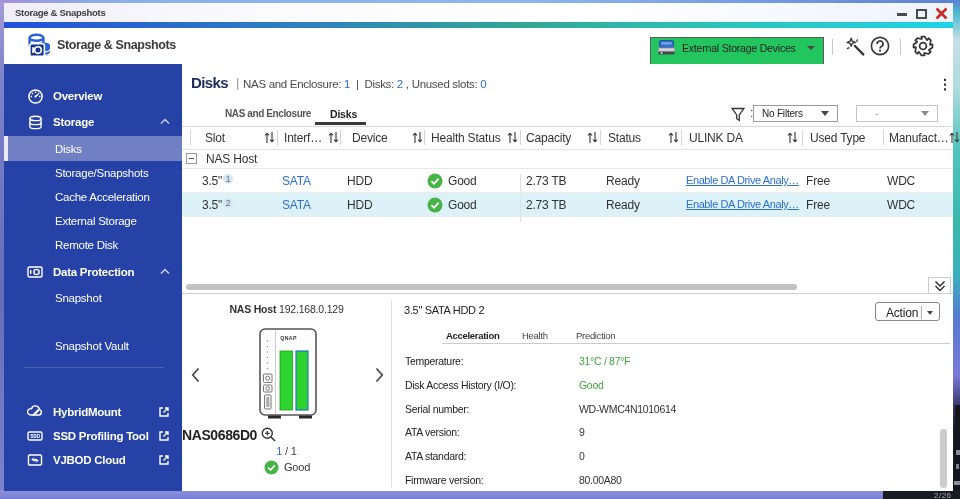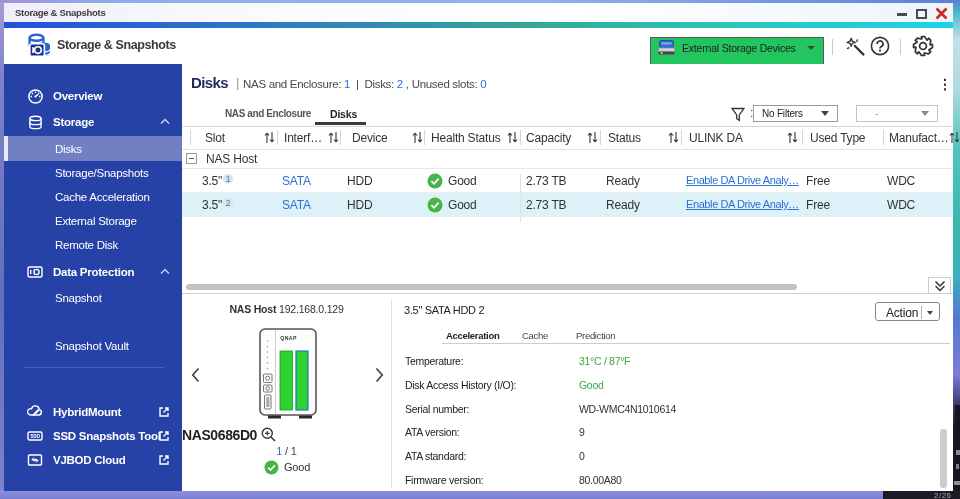--- a/index.html
+++ b/index.html
@@ -250,21 +250,21 @@
       <span class="lab">HybridMount</span>
       <svg class="chev" style="top:6px" width="12" height="12" viewBox="0 0 12 12">
           <path d="M5 2 H2 V10 H10 V7 M7 2 h3 v3 M10 2 L5.5 6.5" fill="none" stroke="#fff" stroke-width="1.4"></path>
         </svg>
     </div>
     <div class="side-item" style="top:360px">
       <svg class="abs" style="left:23px;top:5px" width="16" height="14" viewBox="0 0 16 14">
         <rect x="1" y="3" width="14" height="8" rx="1.5" fill="none" stroke="#fff" stroke-width="1.4"></rect>
         <text x="8" y="9.2" font-size="5" font-weight="bold" fill="#fff" text-anchor="middle" font-family="Liberation Sans">SSD</text>
       </svg>
-      <span class="lab">SSD Snapshots Tool</span>
+      <span class="lab">SSD Profiling Tool</span>
       <svg class="chev" style="top:6px" width="12" height="12" viewBox="0 0 12 12">
           <path d="M5 2 H2 V10 H10 V7 M7 2 h3 v3 M10 2 L5.5 6.5" fill="none" stroke="#fff" stroke-width="1.4"></path>
         </svg>
     </div>
     <div class="side-item" style="top:384px">
       <svg class="abs" style="left:23px;top:5px" width="16" height="14" viewBox="0 0 16 14">
         <rect x="1.5" y="2" width="13" height="10" rx="1" fill="none" stroke="#fff" stroke-width="1.4"></rect>
         <path d="M5 6.5 l2-2 M5 6.5 l2 2 M11 7.5 l-2-2 M11 7.5 l-2 2 M5 6.5 h4 M7 7.5 h4" stroke="#fff" stroke-width="1"></path>
       </svg>
       <span class="lab">VJBOD Cloud</span>
@@ -430,21 +430,21 @@
         </svg>
       <span id="nas-good" style="left:102px">Good</span>
       <span class="abs" id="det-title">3.5" SATA HDD 2</span>
       <div class="abs" id="act-btn">
           <span class="t">Action</span>
           <span style="position:absolute;right:17px;top:3px;width:1px;height:13px;background:#b0b0b0"></span>
           <span class="car"></span>
         </div>
       <div class="abs" id="det-tabs">
         <span style="position:absolute;left:39px;font-weight:bold;color:#222">Acceleration</span>
-        <span style="position:absolute;left:115px">Cache</span>
+        <span style="position:absolute;left:115px">Health</span>
         <span style="position:absolute;left:169px">Prediction</span>
       </div>
       <div class="abs" id="det-ul"></div>
       <span class="det-row" style="top:61px">Temperature:</span>
         <span class="det-val green" style="top:61px">31°C / 87°F</span>
       <span class="det-row" style="top:85px">Disk Access History (I/O):</span>
         <span class="det-val green" style="top:85px">Good</span>
       <span class="det-row" style="top:109px">Serial number:</span>
         <span class="det-val" style="top:109px">WD-WMC4N1010614</span>
       <span class="det-row" style="top:132px">ATA version:</span>

